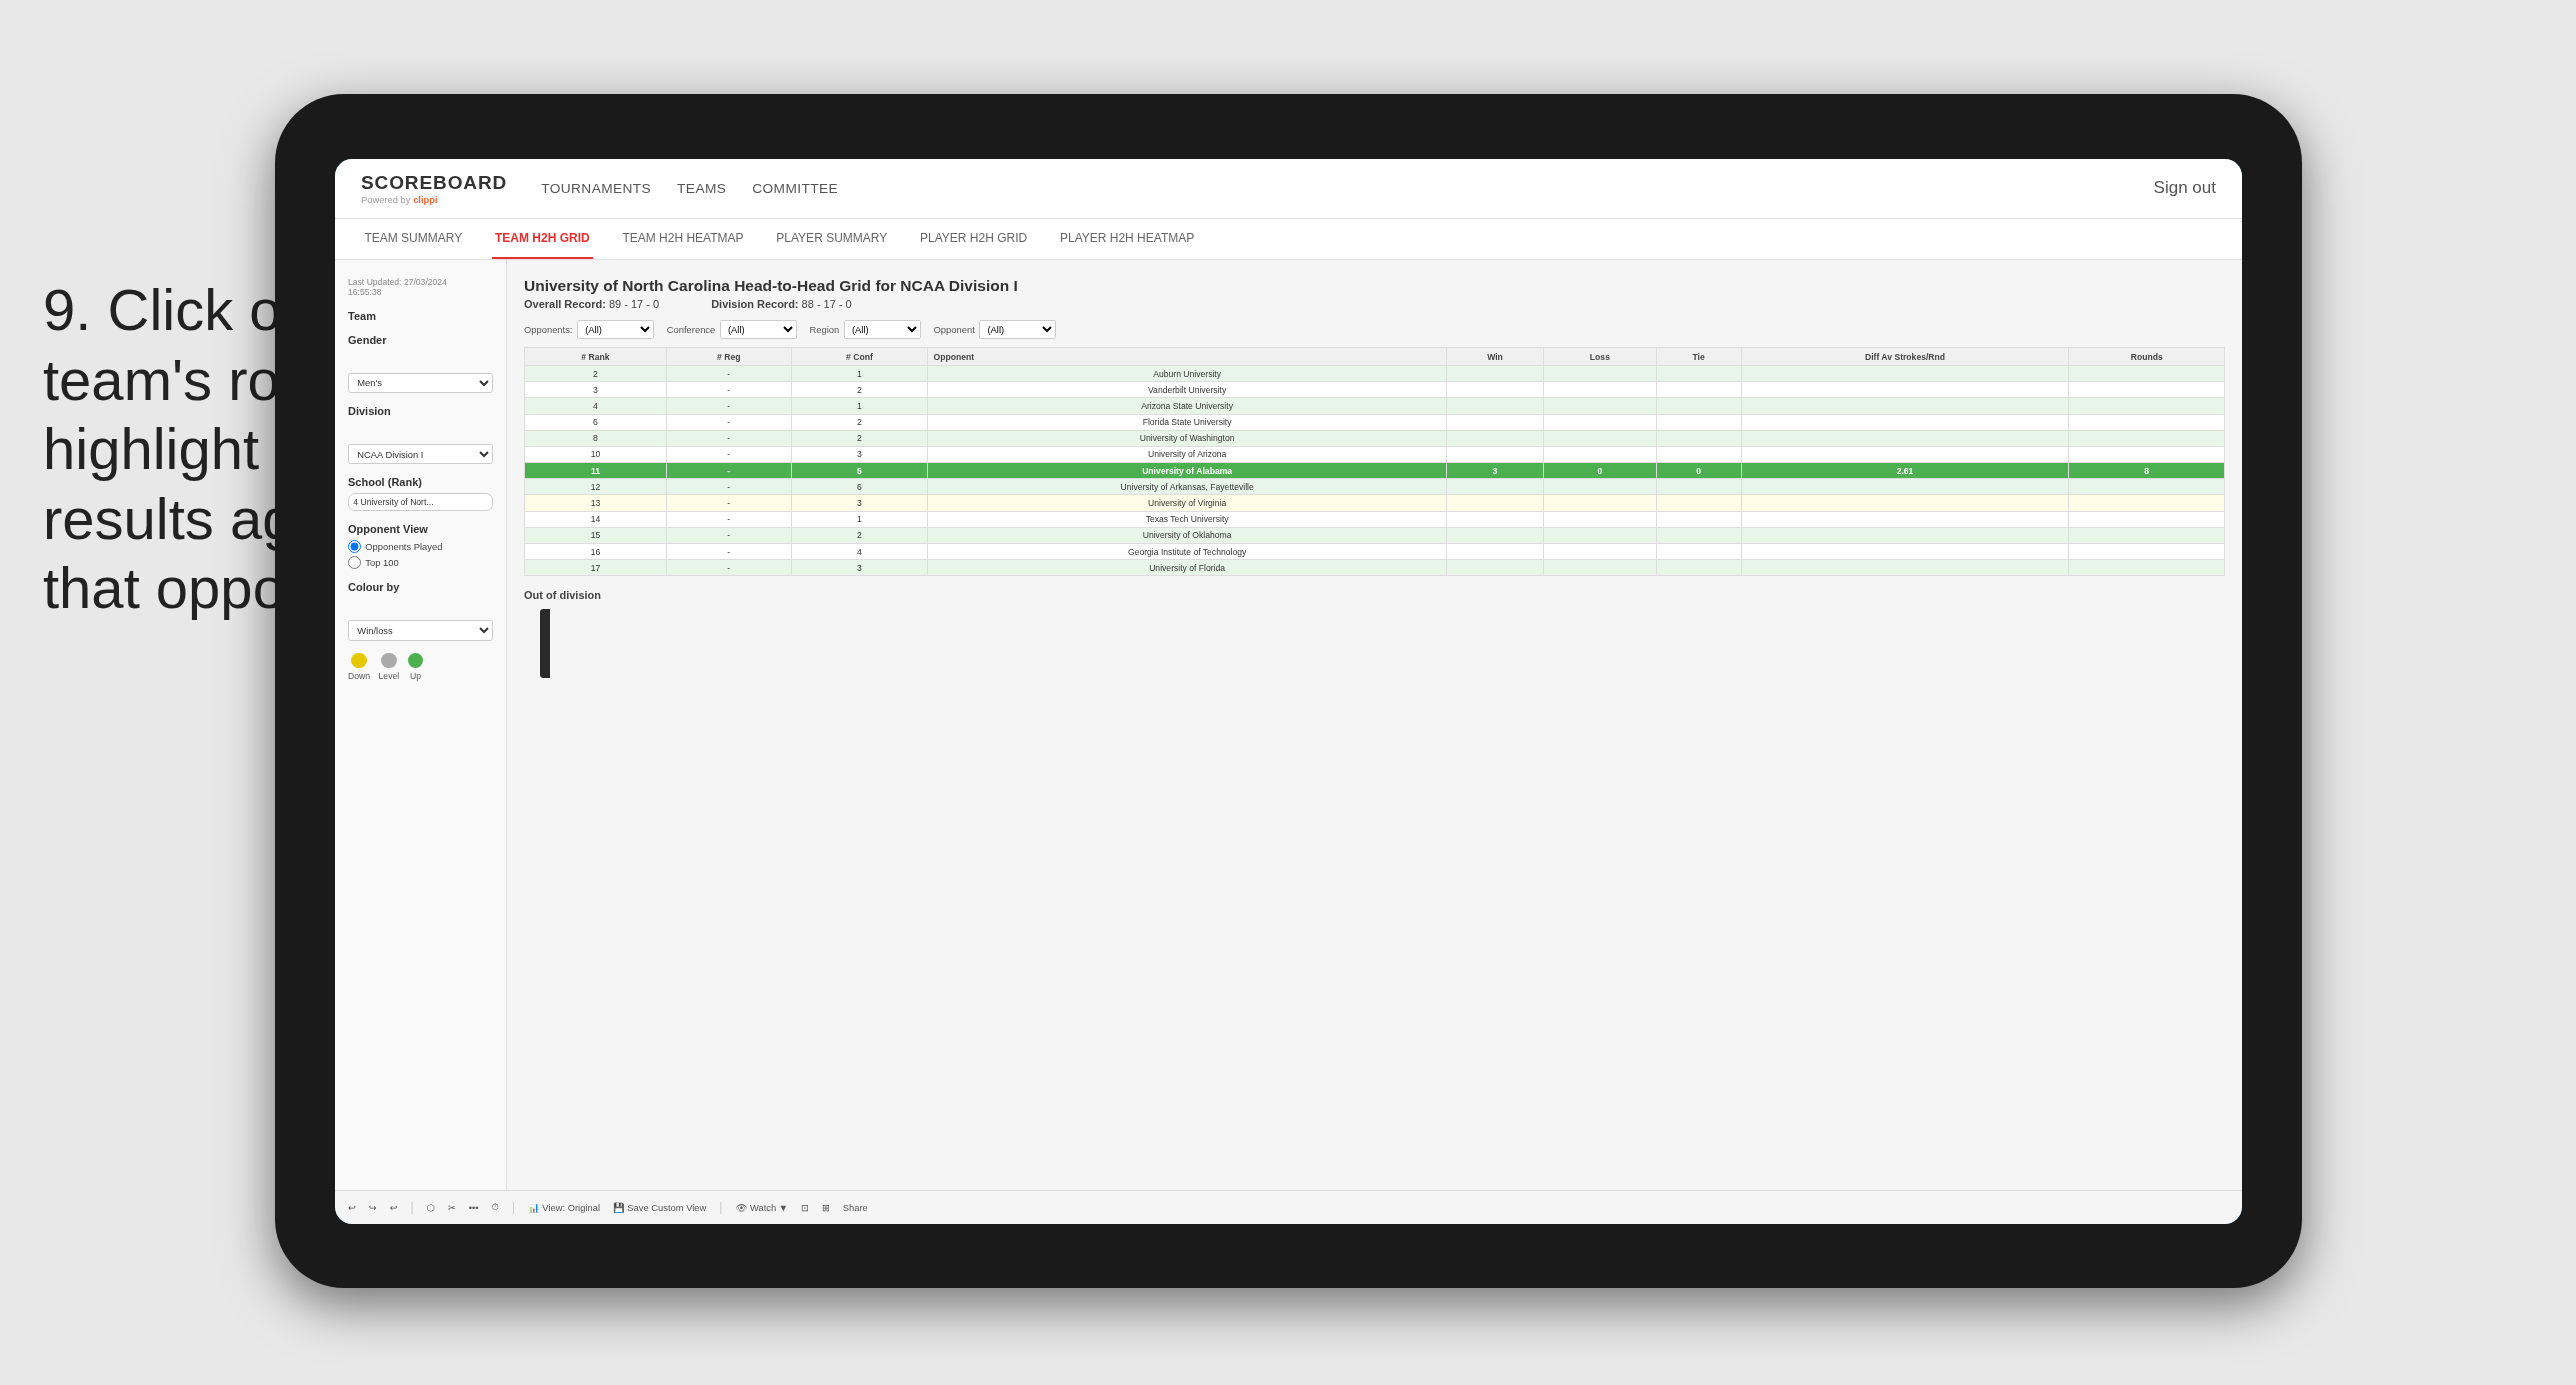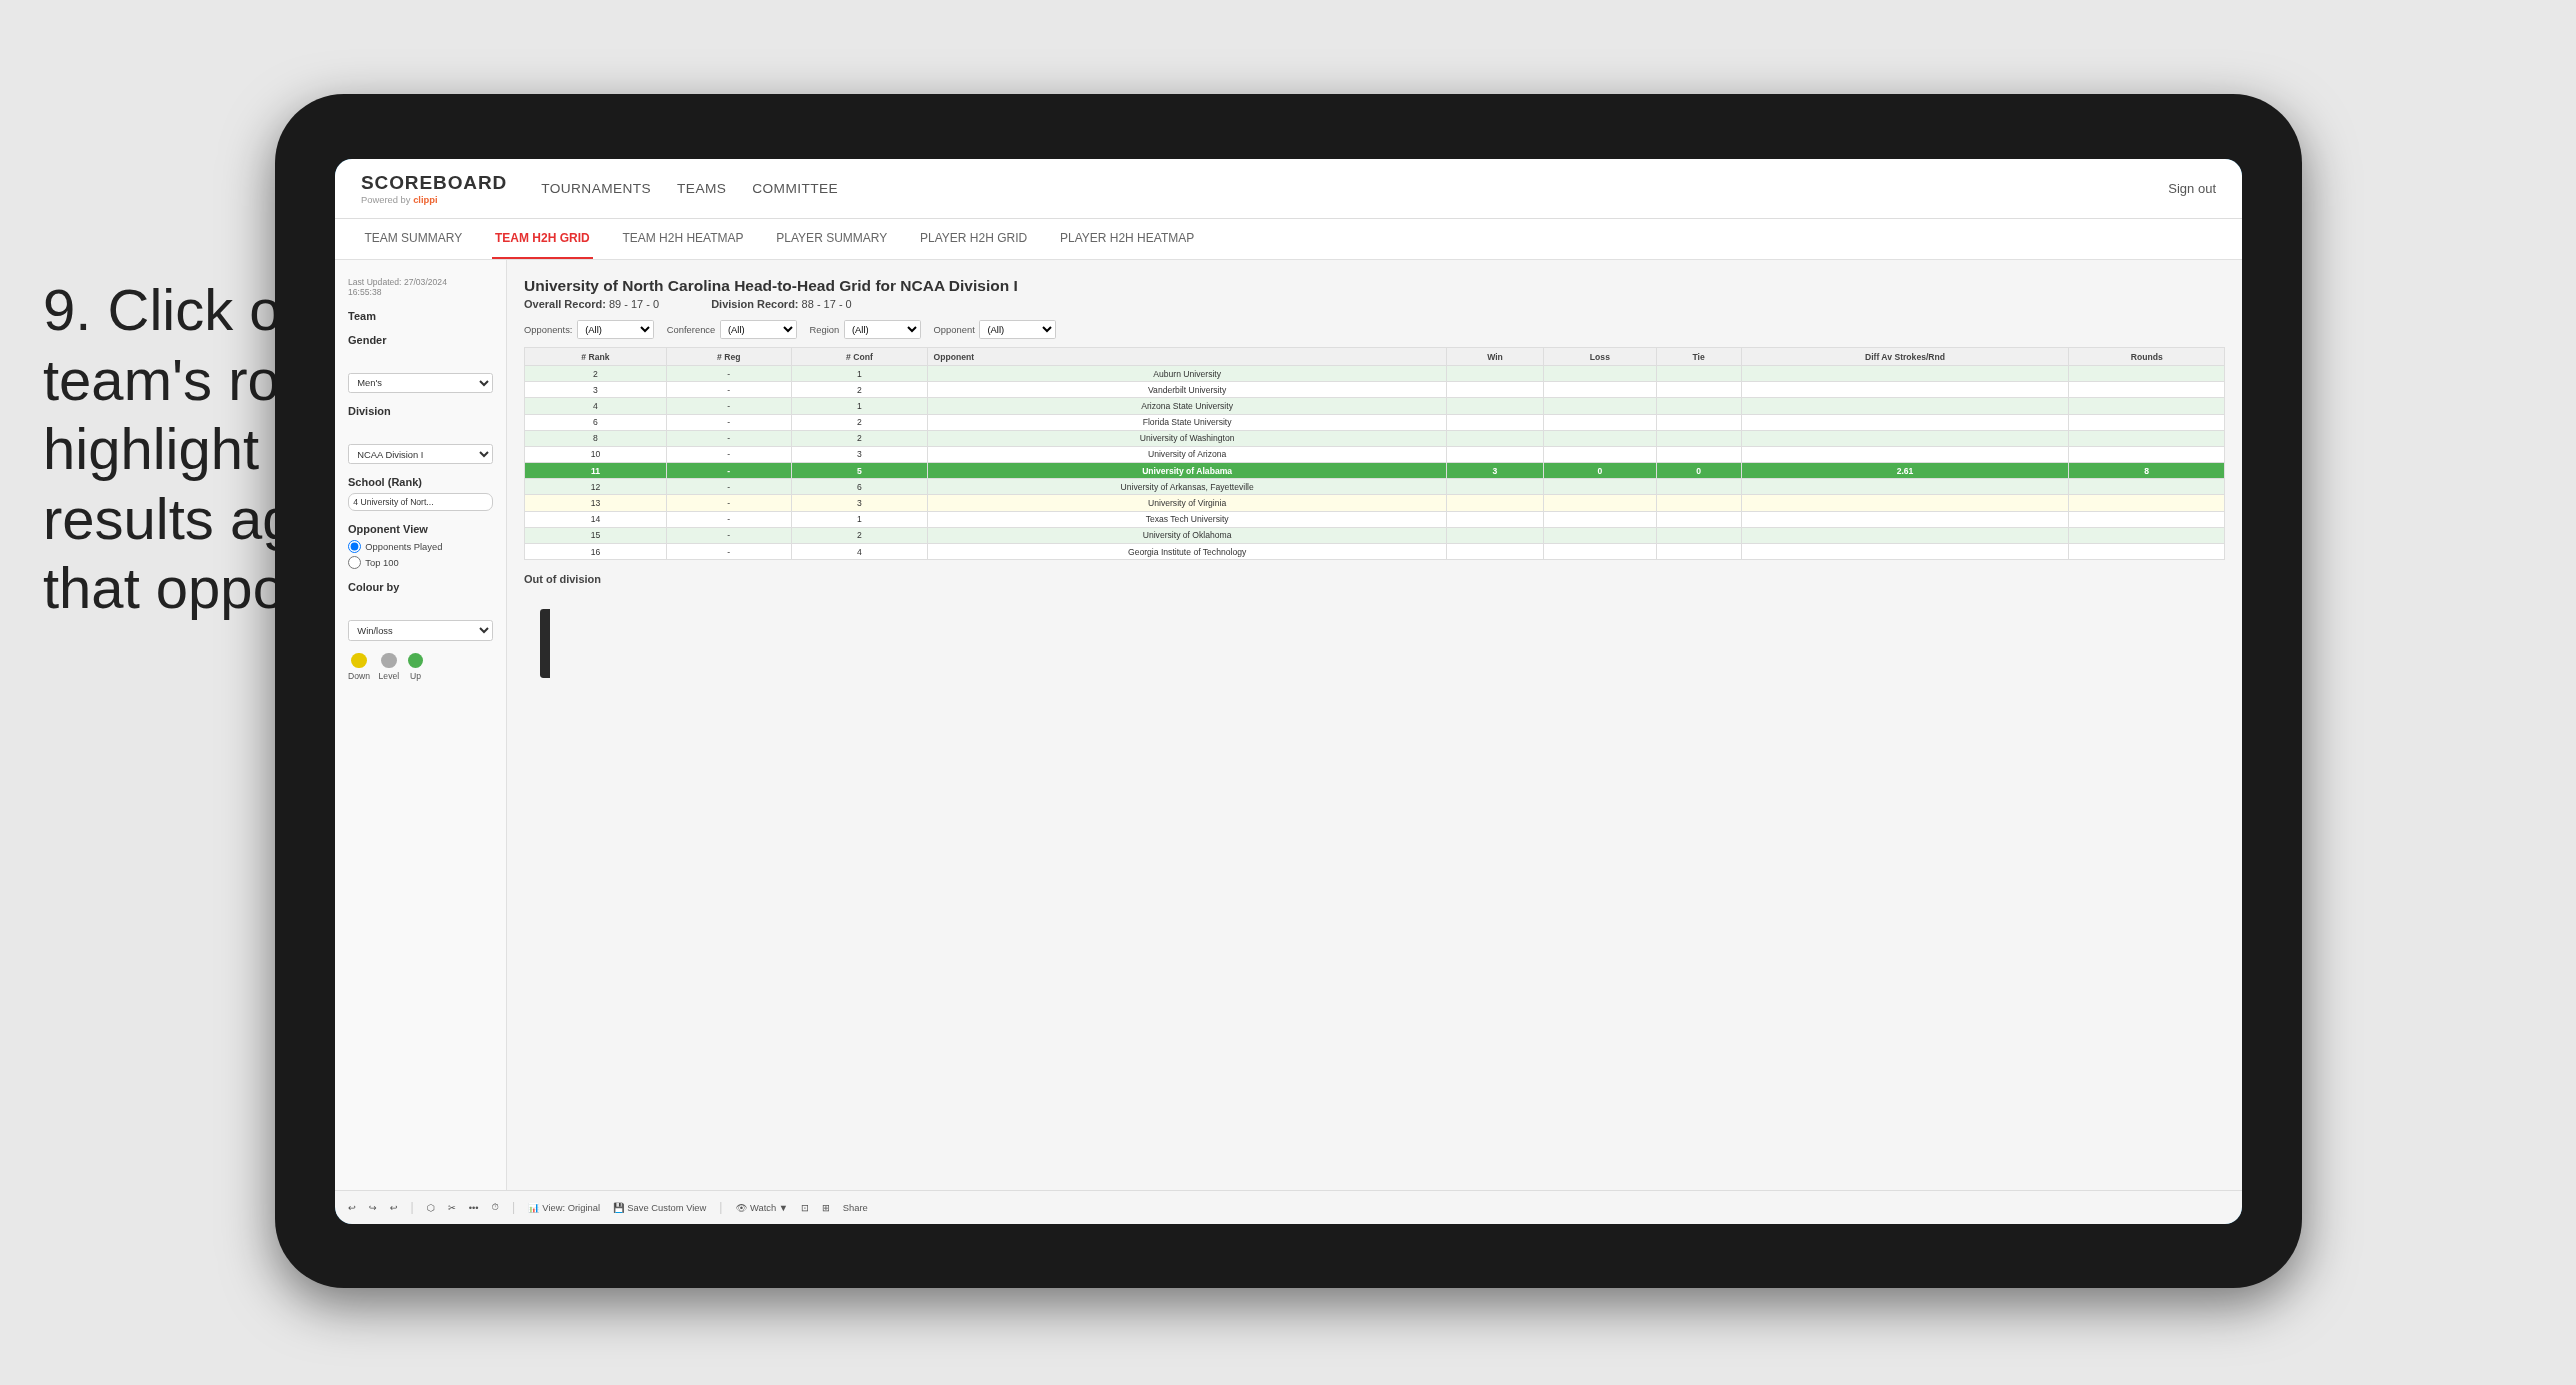--- a/index.html
+++ b/index.html
@@ -104,21 +104,21 @@
     .nav-item {
       font-size: 13.7px;
       color: #555;
       cursor: pointer;
       padding: 4.3px 0;
       text-transform: uppercase;
       letter-spacing: 0.4px;
     }
 
     .nav-sign-out {
-      font-size: 13px;
+      font-size: 17px;
       color: #555;
       margin-left: auto;
     }
 
     
     .sub-nav {
       background: #fff;
       border-bottom: 1.7px solid #e0e0e0;
       display: flex;
       align-items: center;
@@ -670,20 +670,31 @@
                   <td></td>
                   <td></td>
                   <td></td>
                   <td></td>
                 </tr>
                 <tr class="row-white">
                   <td>16</td>
                   <td>-</td>
                   <td>4</td>
                   <td class="td-left">Georgia Institute of Technology</td>
+                  <td></td>
+                  <td></td>
+                  <td></td>
+                  <td></td>
+                  <td></td>
+                </tr>
+                <tr class="row-light-green">
+                  <td>17</td>
+                  <td>-</td>
+                  <td>3</td>
+                  <td class="td-left">University of Florida</td>
                   <td></td>
                   <td></td>
                   <td></td>
                   <td></td>
                   <td></td>
                 </tr>
               </tbody>
           </table>
 
           <div class="out-of-div-header">Out of division</div>

